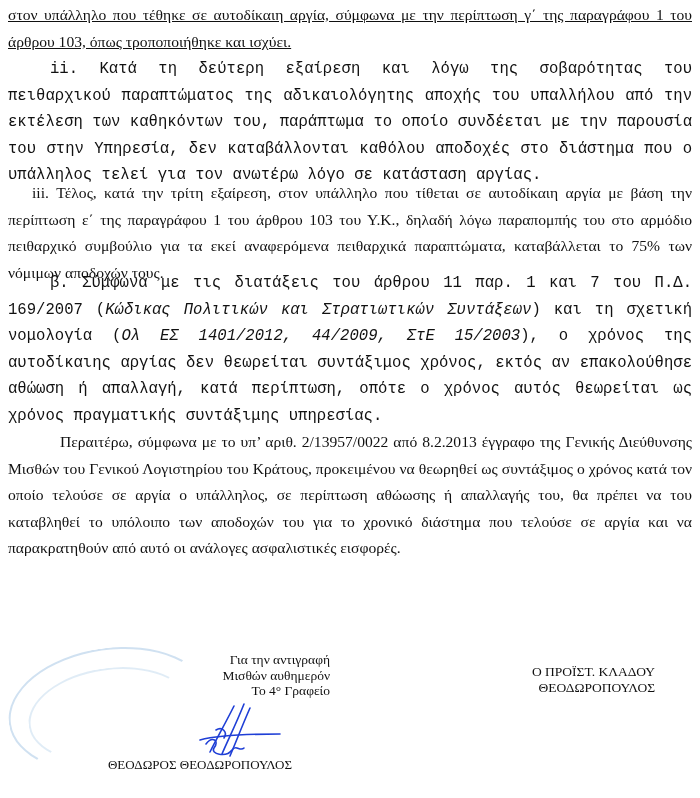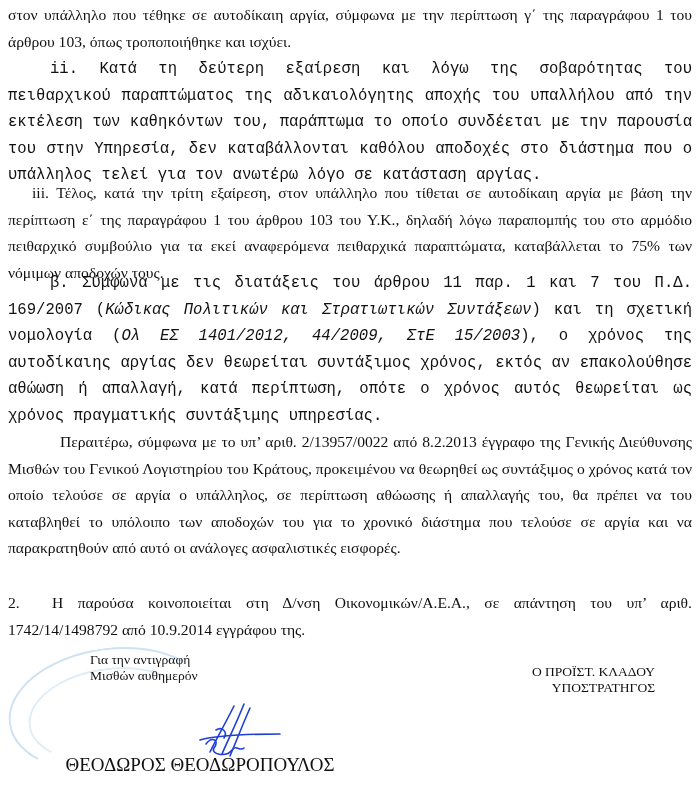--- a/index.html
+++ b/index.html
@@ -16,81 +16,81 @@
     margin: 0;
   }
   .para.indent { text-indent: 52px; }
   .para.indent-iii { text-indent: 24px; }
   .para.indent-ii { text-indent: 42px; font-family: Liberation Mono, monospace; }
   .it { font-style: italic; }
   .num-label { display: inline-block; width: 44px; text-indent: 0; }
 
   .stamp-block {
     position: absolute; left: 90px; top: 652px; width: 240px;
-    text-align: left; font-size: 13.5px; line-height: 15.5px;
+    text-align: right; font-size: 13.5px; line-height: 15.5px;
   }
   .stamp-circle {
     position: absolute; left: 8px; top: 648px; width: 200px; height: 120px;
     border-radius: 50%;
     border: 2px solid rgba(120,170,215,0.35);
     border-right-color: transparent; border-bottom-color: transparent;
     transform: rotate(-8deg);
   }
   .stamp-circle.inner {
     left: 28px; top: 668px; width: 160px; height: 90px;
     border-color: rgba(130,180,220,0.25);
     border-right-color: transparent; border-bottom-color: transparent;
   }
   .signature { position: absolute; left: 170px; top: 700px; width: 130px; height: 60px; }
   .sig-name {
     position: absolute; left: 60px; top: 757px; width: 280px;
-    text-align: center; font-size: 19px; line-height: 16px;
+    text-align: center; font-size: 13px; line-height: 16px;
     font-family: "Liberation Serif", serif;
   }
   .right-block {
     position: absolute; left: 405px; top: 664px; width: 250px;
     text-align: right; font-size: 13.5px; line-height: 16px;
   }
 </style>
 </head>
 <body>
 
 <div class="page">
 
-  <p class="para" style="top:2px;">στον υπάλληλο που τέθηκε σε αυτοδίκαιη αργία, σύμφωνα με την περίπτωση γ΄ της παραγράφου 1 του άρθρου 103, όπως τροποποιήθηκε και ισχύει.</p>
+  <p class="para" style="top:2px;text-decoration:underline;">στον υπάλληλο που τέθηκε σε αυτοδίκαιη αργία, σύμφωνα με την περίπτωση γ΄ της παραγράφου 1 του άρθρου 103, όπως τροποποιήθηκε και ισχύει.</p>
 
   <p class="para indent-ii" style="top:56px;">ii. Κατά τη δεύτερη εξαίρεση και λόγω της σοβαρότητας του πειθαρχικού παραπτώματος της αδικαιολόγητης αποχής του υπαλλήλου από την εκτέλεση των καθηκόντων του, παράπτωμα το οποίο συνδέεται με την παρουσία του στην Υπηρεσία, δεν καταβάλλονται καθόλου αποδοχές στο διάστημα που ο υπάλληλος τελεί για τον ανωτέρω λόγο σε κατάσταση αργίας.</p>
 
   <p class="para indent-iii" style="top:180px;">iii. Τέλος, κατά την τρίτη εξαίρεση, στον υπάλληλο που τίθεται σε αυτοδίκαιη αργία με βάση την περίπτωση ε΄ της παραγράφου 1  του άρθρου 103 του Υ.Κ., δηλαδή λόγω παραπομπής του στο αρμόδιο πειθαρχικό συμβούλιο για τα εκεί αναφερόμενα πειθαρχικά παραπτώματα, καταβάλλεται το 75% των νόμιμων αποδοχών τους.</p>
 
   <p class="para indent-ii" style="top:270px;"><span>β. Σύμφωνα με τις διατάξεις του άρθρου 11 παρ. 1 και 7 του Π.Δ. 169/2007 (</span><span class="it">Κώδικας Πολιτικών και Στρατιωτικών Συντάξεων</span><span>) και τη σχετική νομολογία (</span><span class="it">Ολ ΕΣ 1401/2012, 44/2009, ΣτΕ 15/2003</span><span>), ο χρόνος της αυτοδίκαιης αργίας δεν θεωρείται συντάξιμος χρόνος, εκτός αν επακολούθησε αθώωση ή απαλλαγή, κατά περίπτωση, οπότε ο χρόνος αυτός θεωρείται ως χρόνος πραγματικής συντάξιμης υπηρεσίας.</span></p>
 
   <p class="para indent" style="top:429px;">Περαιτέρω, σύμφωνα με το υπ’ αριθ. 2/13957/0022 από 8.2.2013 έγγραφο της Γενικής Διεύθυνσης Μισθών του Γενικού Λογιστηρίου του Κράτους, προκειμένου να θεωρηθεί ως συντάξιμος ο χρόνος κατά τον οποίο τελούσε σε αργία ο υπάλληλος, σε περίπτωση αθώωσης ή απαλλαγής του, θα πρέπει να του καταβληθεί το υπόλοιπο των αποδοχών του για το χρονικό διάστημα που τελούσε σε αργία και να παρακρατηθούν από αυτό οι ανάλογες ασφαλιστικές εισφορές.</p>
 
-  <p class="para" style="top:590px;"><span class="num-label">2.</span><span>Η παρούσα κοινοποιείται στη Δ/νση Οικονομικών/Α.Ε.Α., σε απάντηση του υπ’ αριθ. 1742/14/1498792 από 10.9.2014 εγγράφου της.</span></p>
 
   <div class="stamp-circle"></div>
   <div class="stamp-circle inner"></div>
 
   <div class="stamp-block">
     <div>Για την αντιγραφή</div>
     <div>Μισθών αυθημερόν</div>
+    <div>Το 4° Γραφείο</div>
   </div>
 
   <svg class="signature" viewBox="0 0 130 60">
     <g fill="none" stroke="#1f3fd6" stroke-width="1.6" stroke-linecap="round" stroke-linejoin="round">
       <path d="M40 52 C 46 40, 56 22, 64 6 M 52 54 C 58 40, 66 24, 74 4 M 60 56 C 66 42, 72 26, 80 8"></path>
       <path d="M30 40 C 45 36, 70 34, 110 34"></path>
       <path d="M36 44 C 42 36, 50 40, 44 48 C 40 54, 56 58, 62 50 C 66 44, 70 52, 74 48"></path>
       <path d="M46 30 C 52 26, 58 32, 54 38"></path>
     </g>
   </svg>
 
   <div class="sig-name">
     <div>ΘΕΟΔΩΡΟΣ ΘΕΟΔΩΡΟΠΟΥΛΟΣ</div>
   </div>
 
   <div class="right-block">
     <div>Ο ΠΡΟΪΣΤ. ΚΛΑΔΟΥ</div>
-    <div>ΥΠΟΣΤΡΑΤΗΓΟΣ</div>
+    <div>ΘΕΟΔΩΡΟΠΟΥΛΟΣ</div>
   </div>
 
 </div>
 
 </body></html>

